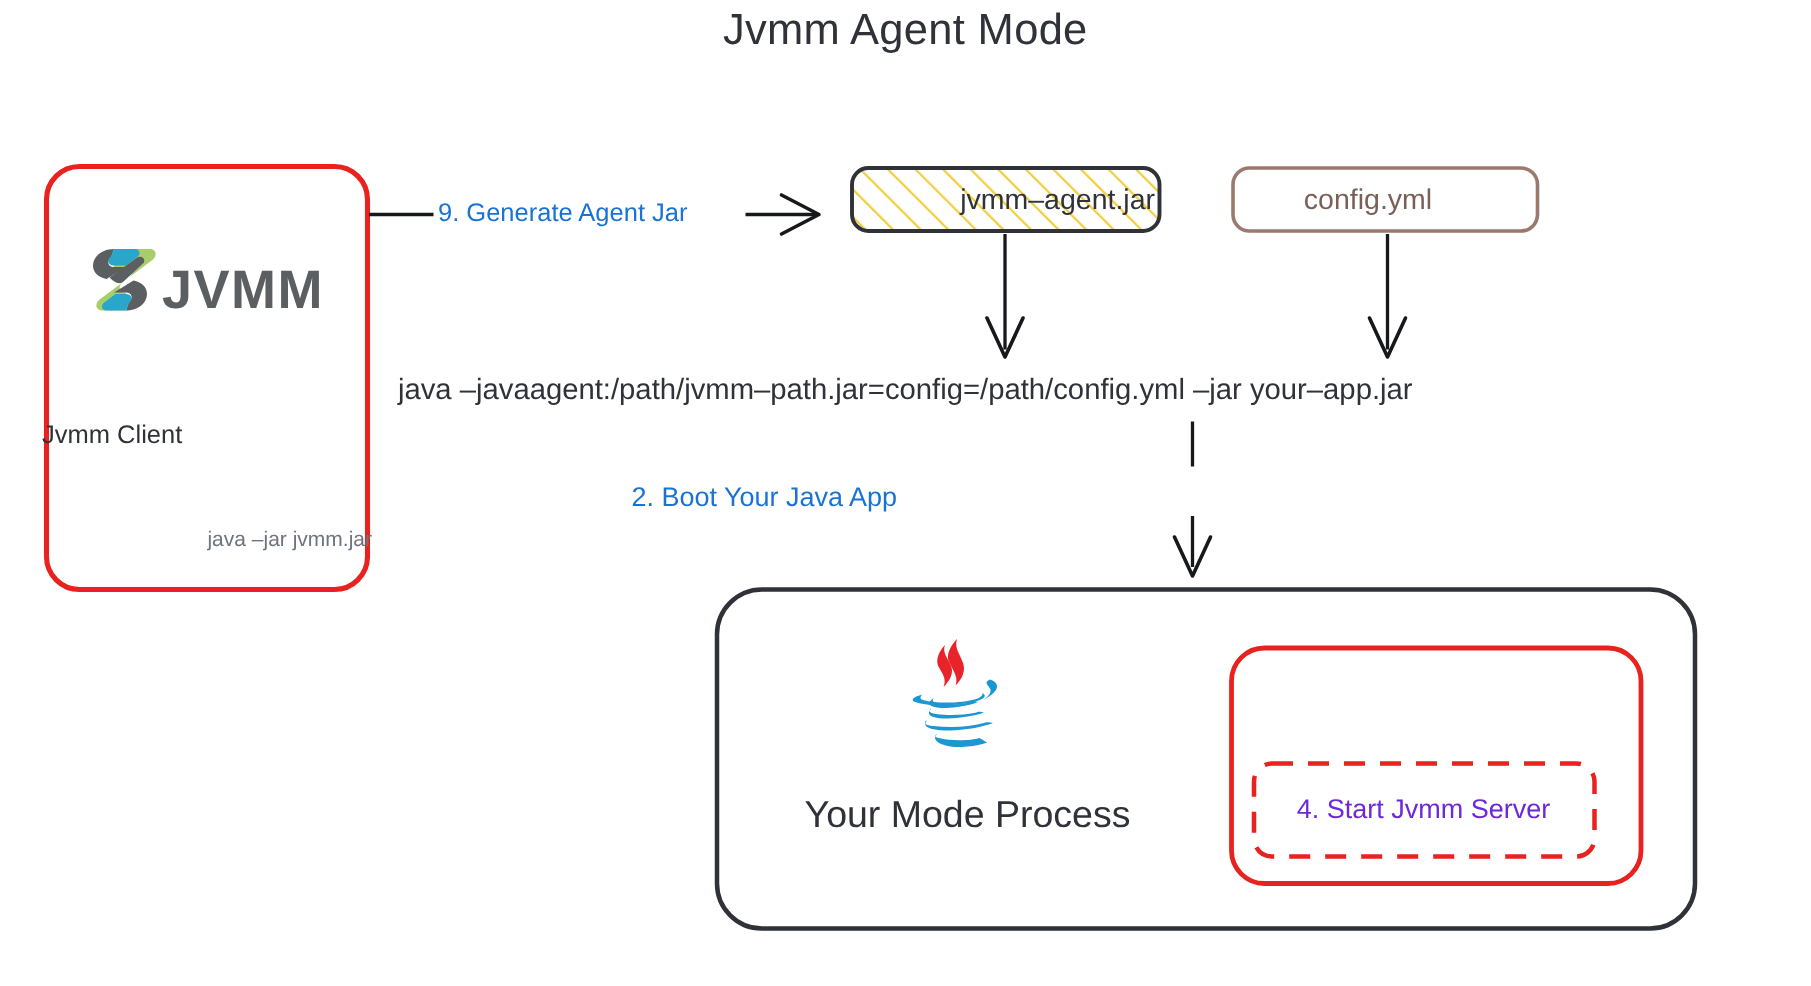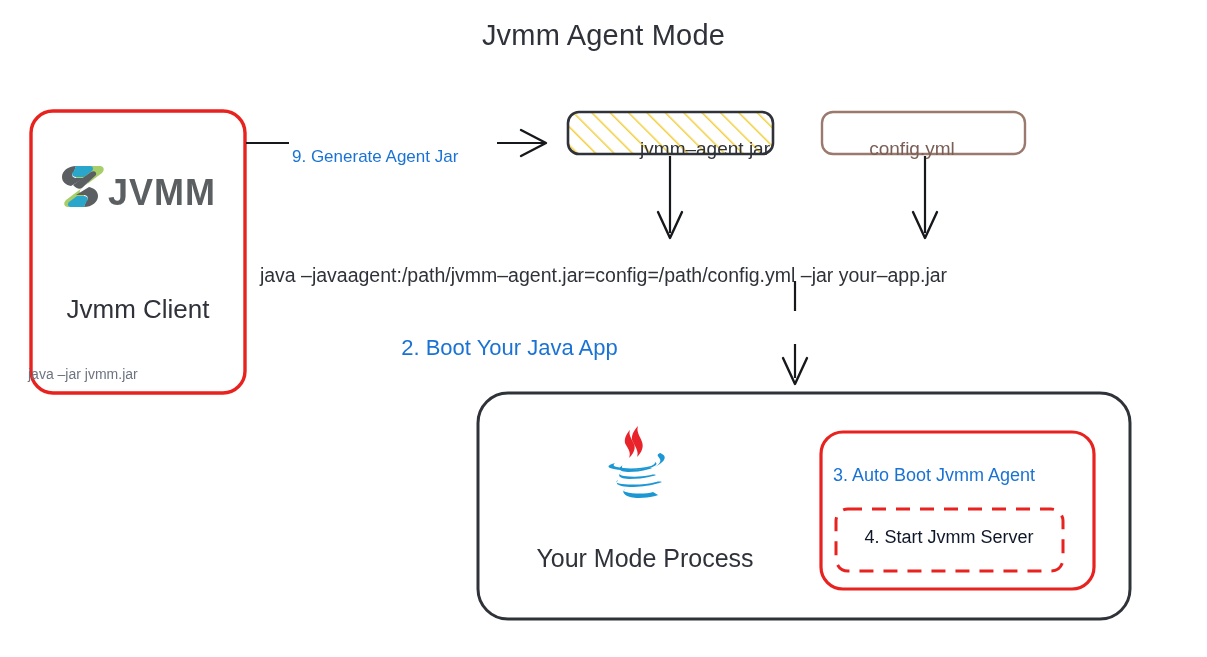--- a/index.html
+++ b/index.html
@@ -24,44 +24,42 @@
     left: 0;
     top: 0;
     width: 1207px;
     height: 657px;
   }
   
   .txt {
     position: absolute;
     white-space: nowrap;
     line-height: 1;
-    margin-top: 15px;
   }
   #page-title {
     left: 0;
     top: 6px;
     width: 1207px;
     text-align: center;
     font-size: 29px;
     color: #2f3239;
     letter-spacing: 0.2px;
   }
   #client-title {
     left: 28px;
     top: 281px;
     width: 220px;
-    text-align: center;
-    font-size: 26px;
+    font-size: 17px;
     color: #2f3239;
   }
   #client-command {
     left: 28px;
     top: 352px;
     width: 220px;
-    text-align: left;
+    text-align: right;
     font-size: 14px;
     color: #6d7480;
   }
   #step1-label {
     left: 292px;
     top: 133px;
     font-size: 17px;
     color: #1a73d4;
   }
   #agent-jar-label {
@@ -86,44 +84,44 @@
     width: 1207px;
     text-align: center;
     font-size: 19.5px;
     color: #2f3239;
   }
   #step2-label {
     left: 0px;
     top: 322px;
     width: 1019px;
     text-align: center;
-    font-size: 22px;
+    font-size: 18px;
     color: #1a73d4;
   }
   #process-title {
     left: 480px;
     top: 531px;
     width: 330px;
     text-align: center;
     font-size: 25px;
     color: #2f3239;
   }
   #step3-label {
     left: 833px;
     top: 451px;
     font-size: 18px;
     color: #1a73d4;
   }
   #step4-label {
     left: 851px;
-    top: 513px;
+    top: 530px;
     width: 196px;
     text-align: center;
     font-size: 18px;
-    color: #0f172a;
+    color: #6d28d9;
   }
 </style>
 </head>
 <body>
 
 <div class="stage">
 
   <svg id="diagram-svg" viewBox="0 0 1207 657">
     <defs>
       <pattern id="hatch" width="13" height="13" patternUnits="userSpaceOnUse" patternTransform="rotate(-45)">
@@ -184,22 +182,21 @@
   <div class="txt" id="page-title">Jvmm Agent Mode</div>
 
   <div class="txt" id="client-title">Jvmm Client</div>
   <div class="txt" id="client-command">java –jar jvmm.jar</div>
 
   <div class="txt" id="step1-label">9. Generate Agent Jar</div>
 
   <div class="txt" id="agent-jar-label">jvmm–agent.jar</div>
   <div class="txt" id="config-yml-label">config.yml</div>
 
-  <div class="txt" id="command-line">java –javaagent:/path/jvmm–agent.jar=config=/path/config.yml –jar your–app.jar</div>
+  <div class="txt" id="command-line">java –javaagent:/path/jvmm–path.jar=config=/path/config.yml –jar your–app.jar</div>
 
   <div class="txt" id="step2-label">2. Boot Your Java App</div>
 
   <div class="txt" id="process-title">Your Mode Process</div>
 
-  <div class="txt" id="step3-label">3. Auto Boot Jvmm Agent</div>
   <div class="txt" id="step4-label">4. Start Jvmm Server</div>
 
 </div>
 
 </body></html>

